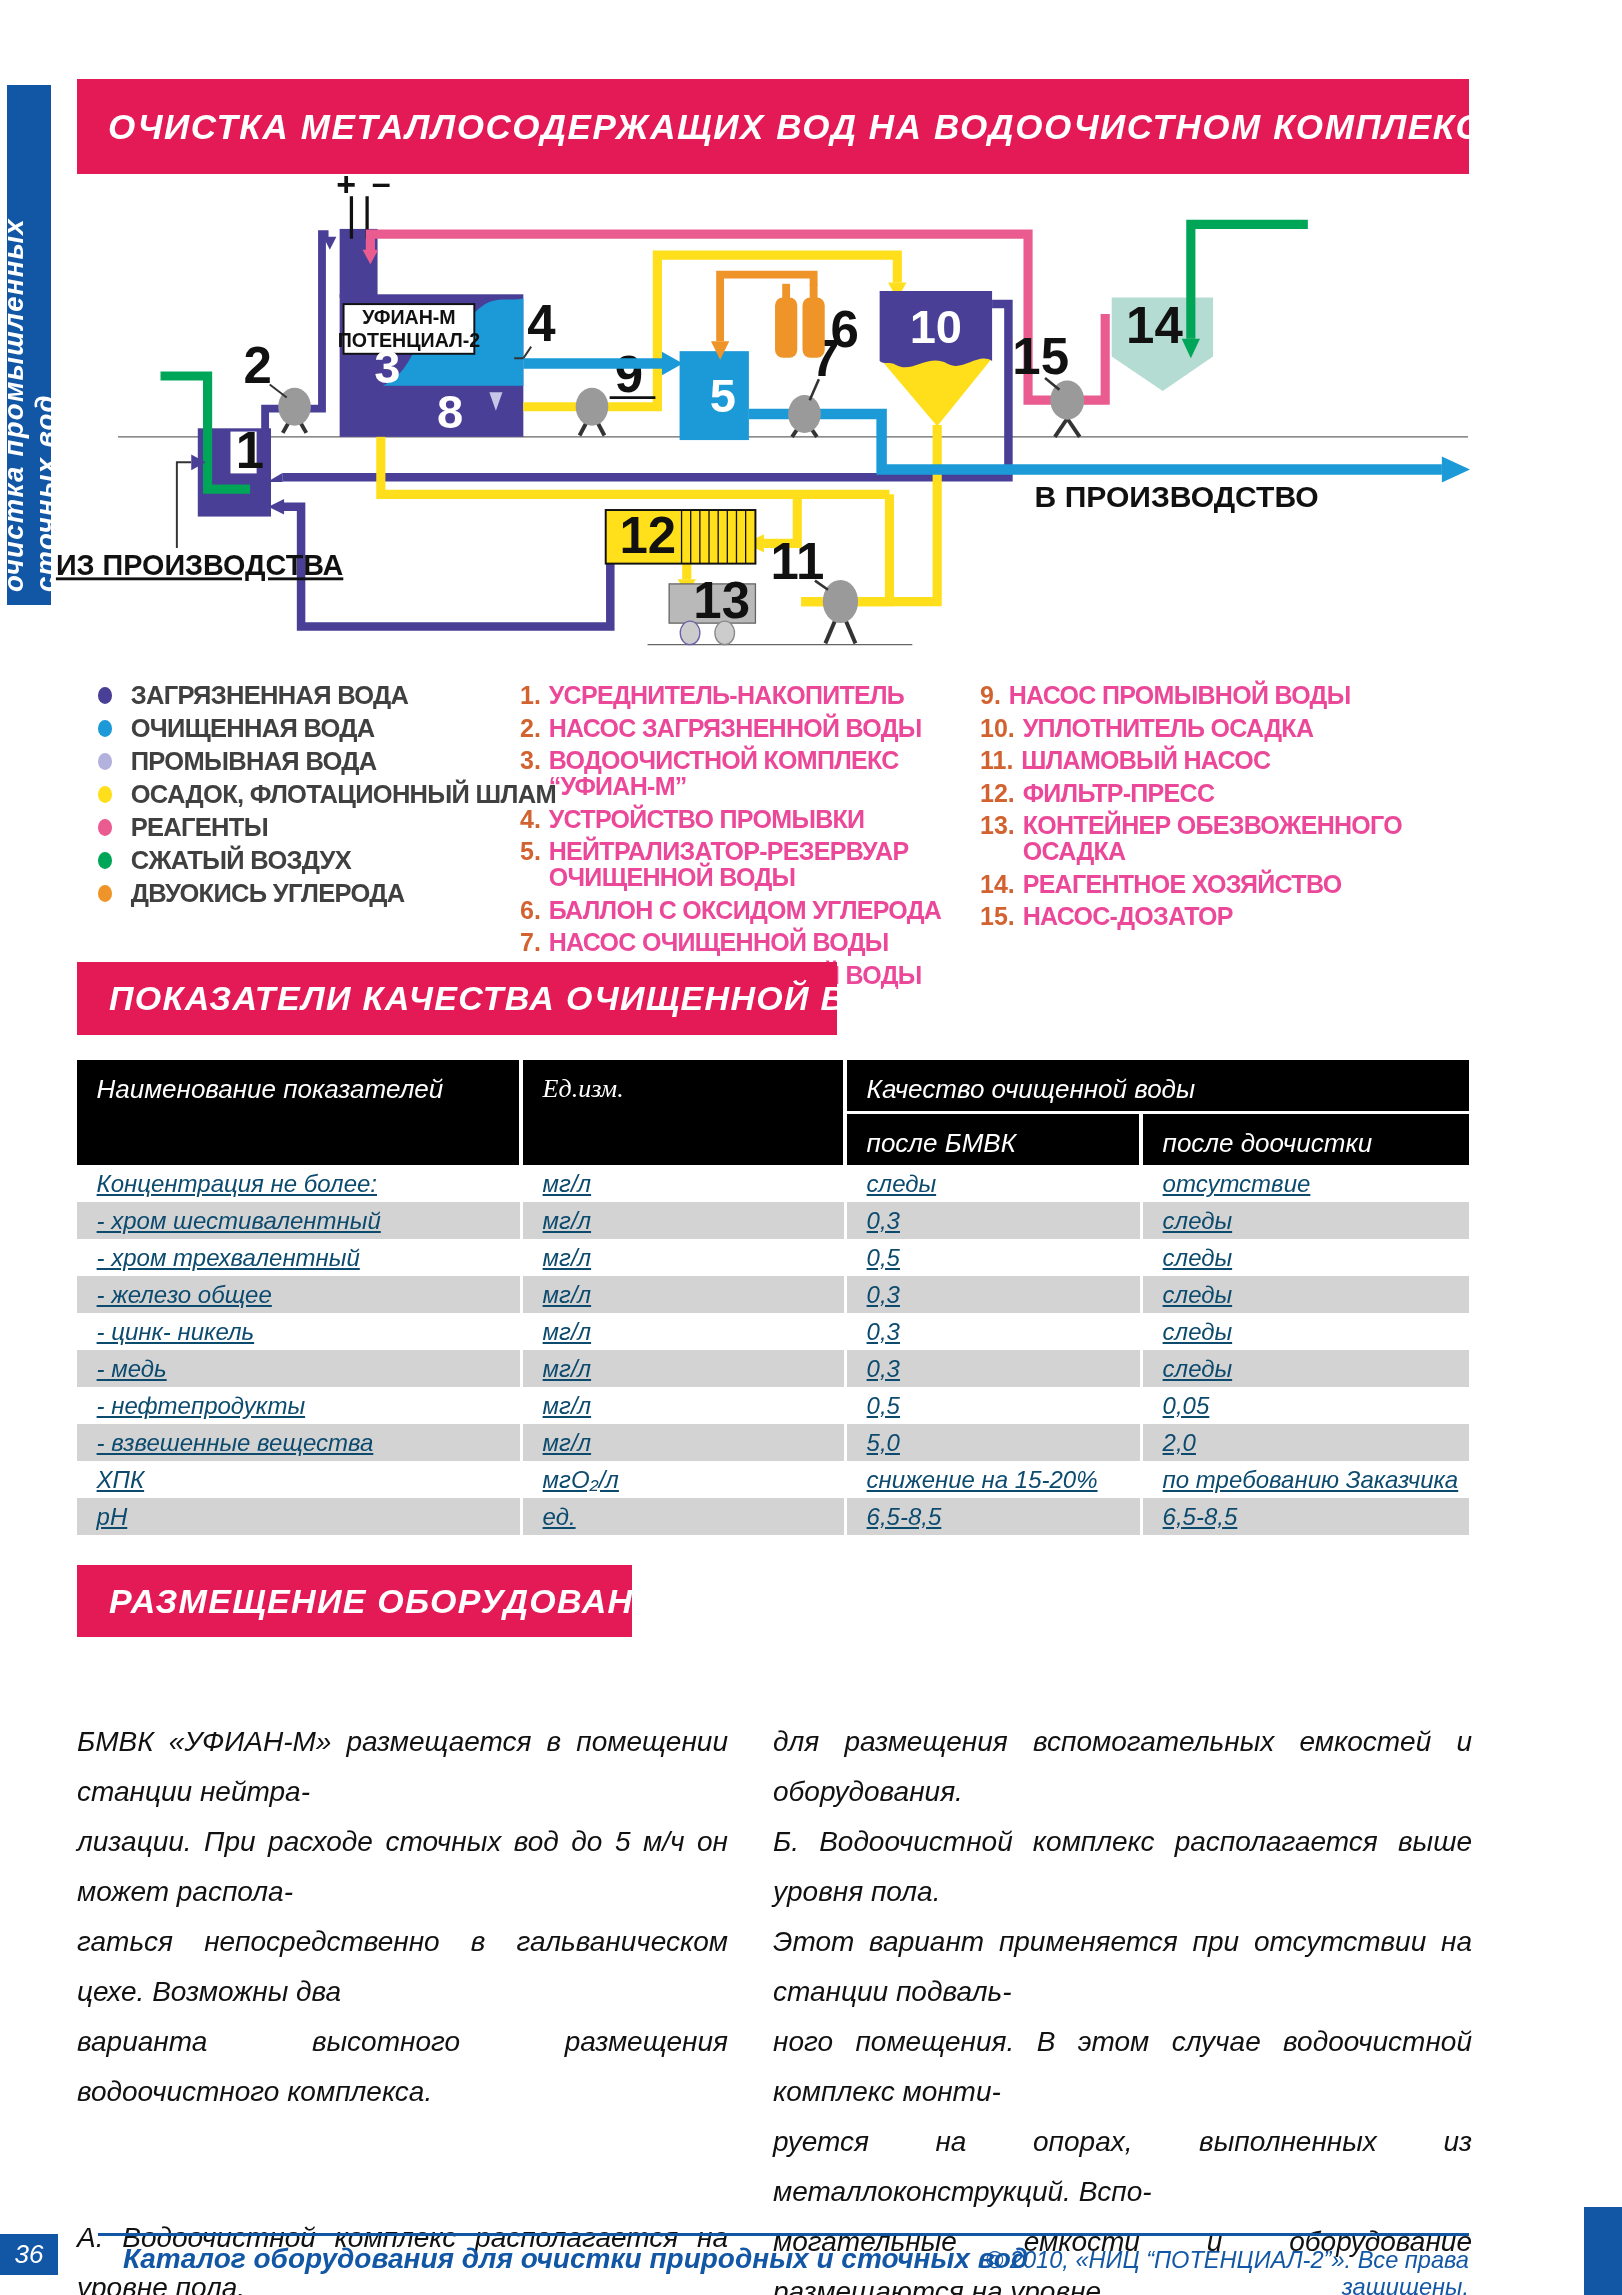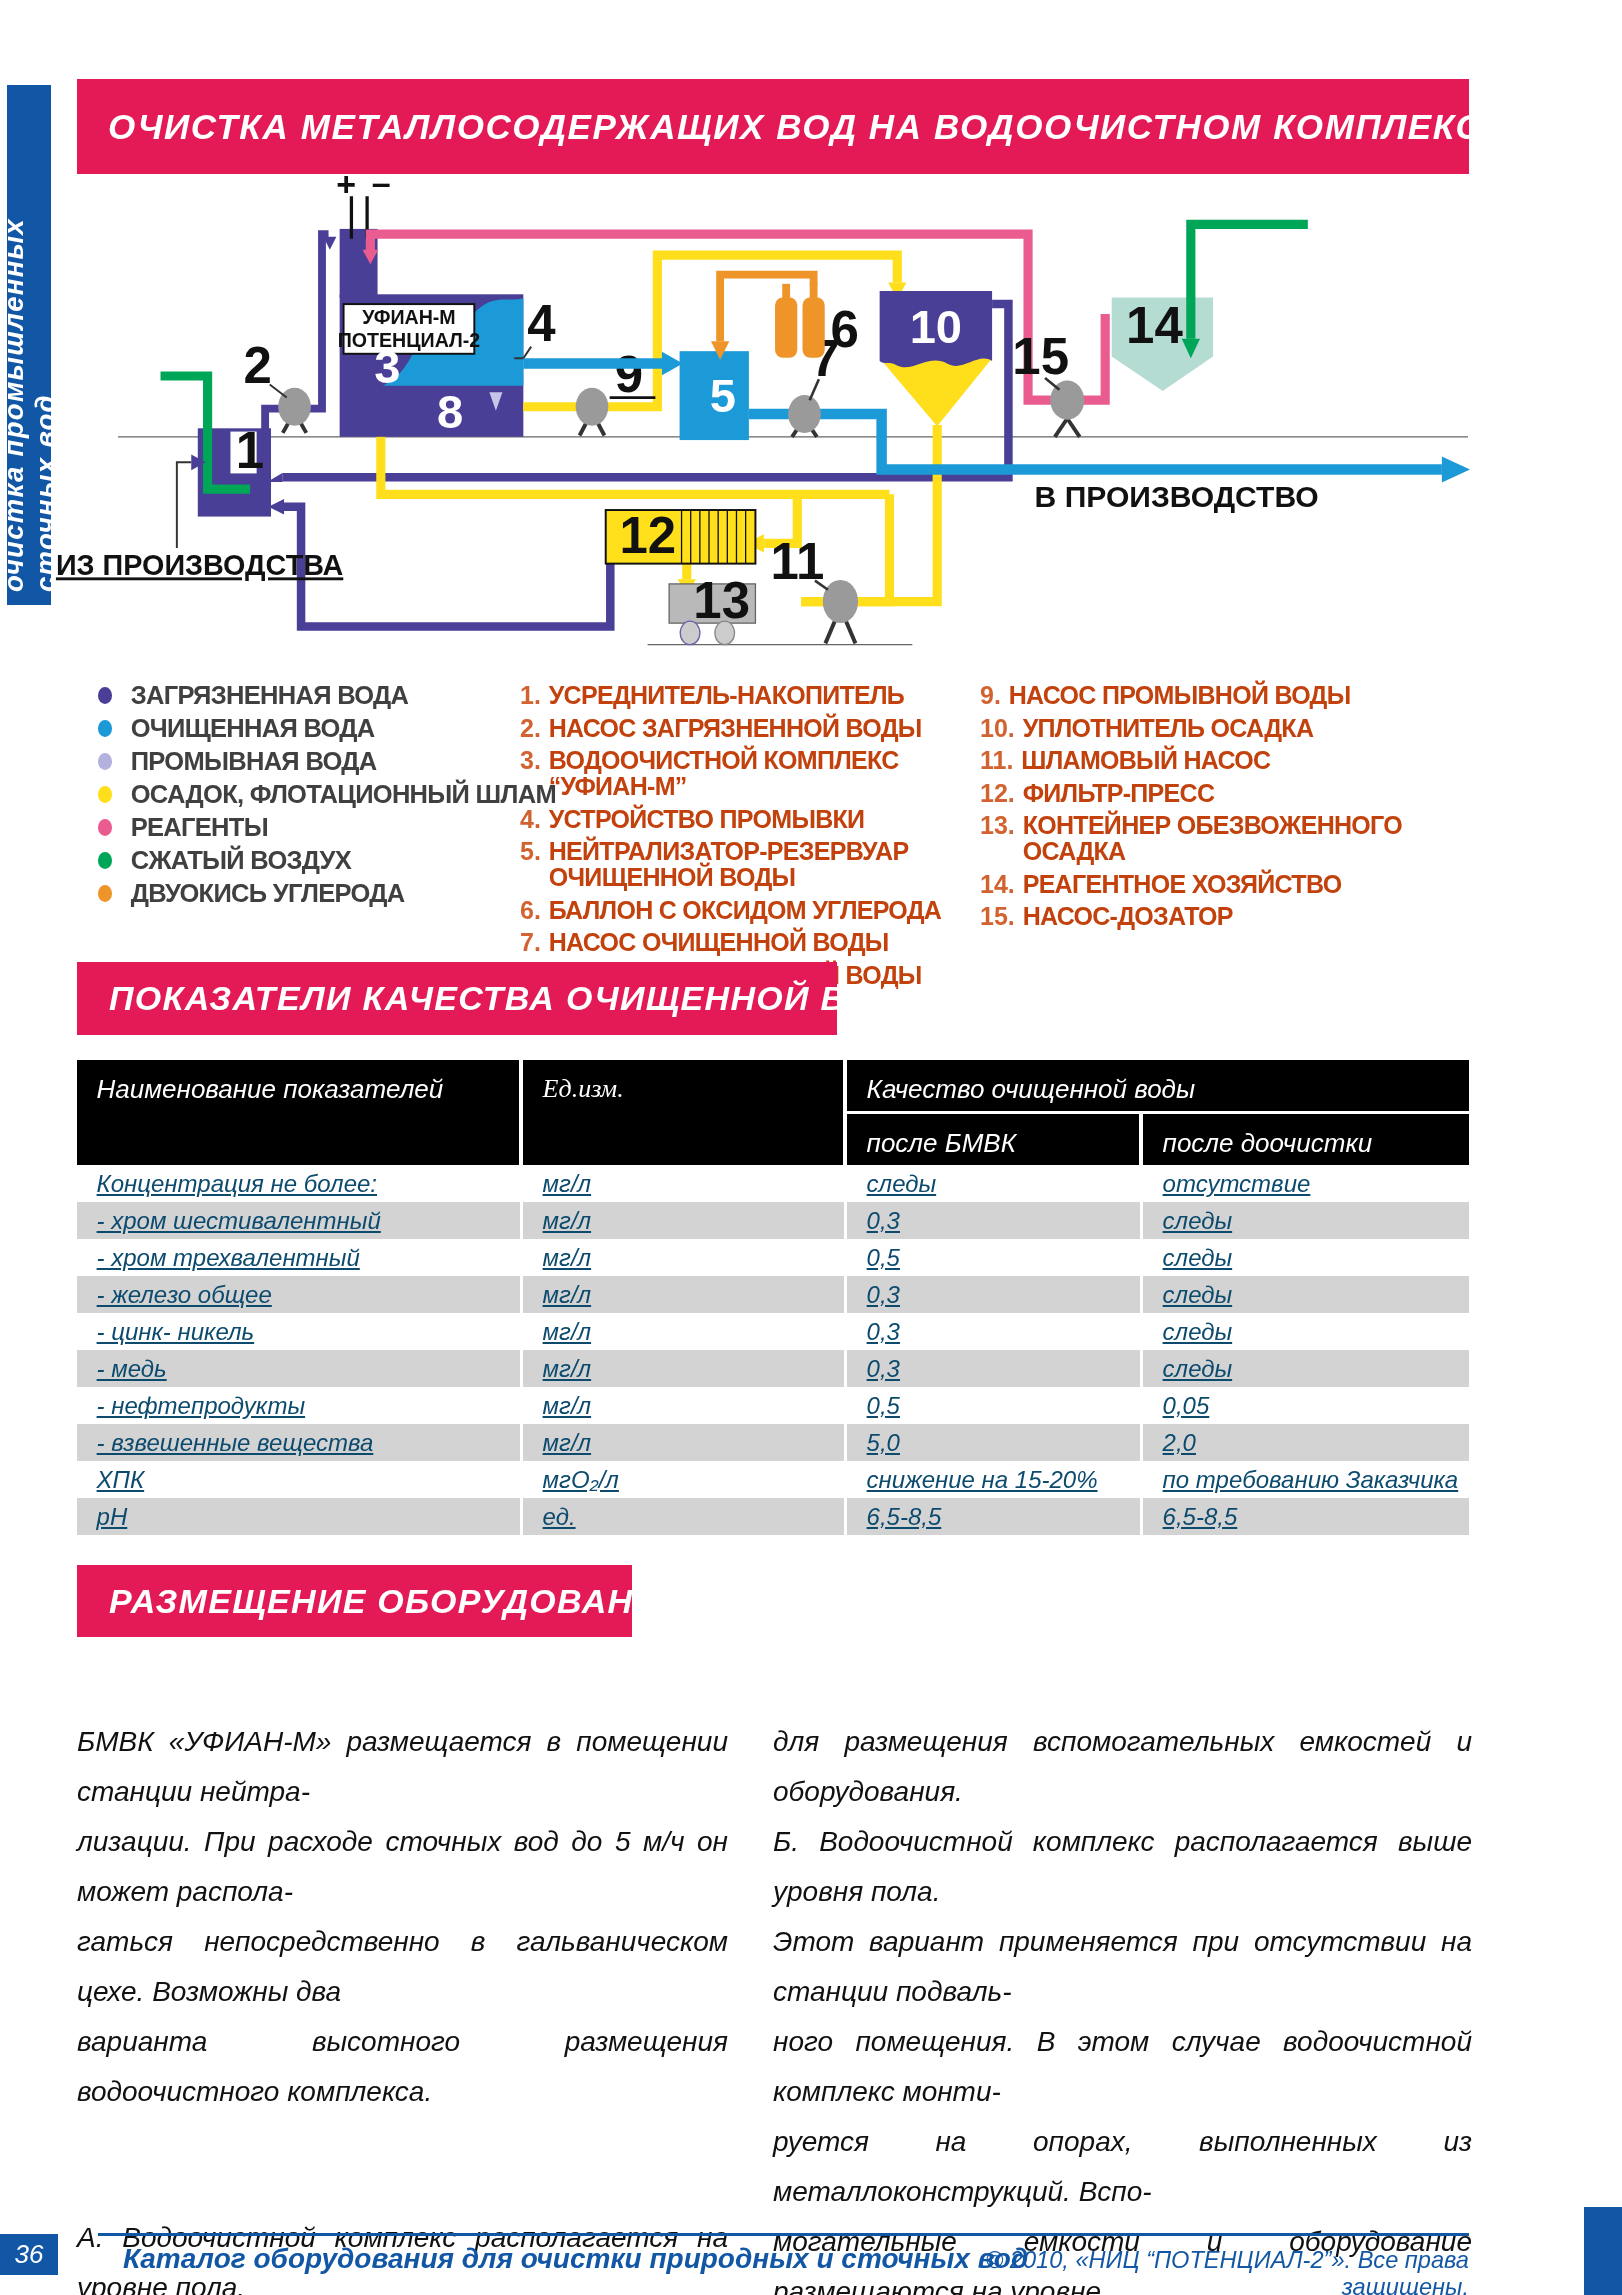--- a/index.html
+++ b/index.html
@@ -23,21 +23,21 @@
   #legend{left:98px;top:679px;width:425px;}
   .leg-row{display:flex;align-items:center;height:33px;}
   .leg-dot{width:14.4px;height:17px;border-radius:50%;margin-right:18.3px;flex:none;}
   .leg-label{font-weight:bold;font-size:25.5px;color:#404040;letter-spacing:-0.7px;white-space:pre;}
   
   .equip{width:471px;}
   #equip-col1{left:520px;top:682px;}
   #equip-col2{left:980px;top:682px;}
   .eq-item{display:flex;margin-bottom:6.5px;line-height:26px;}
   .eq-num{color:#d2622f;font-weight:bold;font-size:25px;margin-right:7.9px;flex:none;}
-  .eq-text{font-weight:bold;font-size:25px;color:#c2410c;letter-spacing:-0.7px;white-space:pre-line;}
+  .eq-text{font-weight:bold;font-size:25px;color:#ec4899;letter-spacing:-0.7px;white-space:pre-line;}
   
   #qtable{left:77px;top:1060px;width:1392px;}
   .th-cell{position:absolute;background:#000000;color:#fff;font-style:italic;font-size:26px;
            display:flex;align-items:flex-start;padding-top:14.4px;box-sizing:border-box;padding-left:19.6px;}
   .t-rows{position:absolute;top:105px;left:0;width:1392px;}
   .t-row{display:grid;grid-template-columns:446px 324px 296px 326px;height:37px;}
   .t-row.shaded{background:#d3d3d3;}
   .t-cell{font-style:italic;font-size:24px;color:#0c4a6e;display:flex;align-items:center;
           padding-left:19.6px;box-sizing:border-box;border-right:3.9px solid #fff;text-decoration:underline;}
   .t-cell:last-child{border-right:none;}

